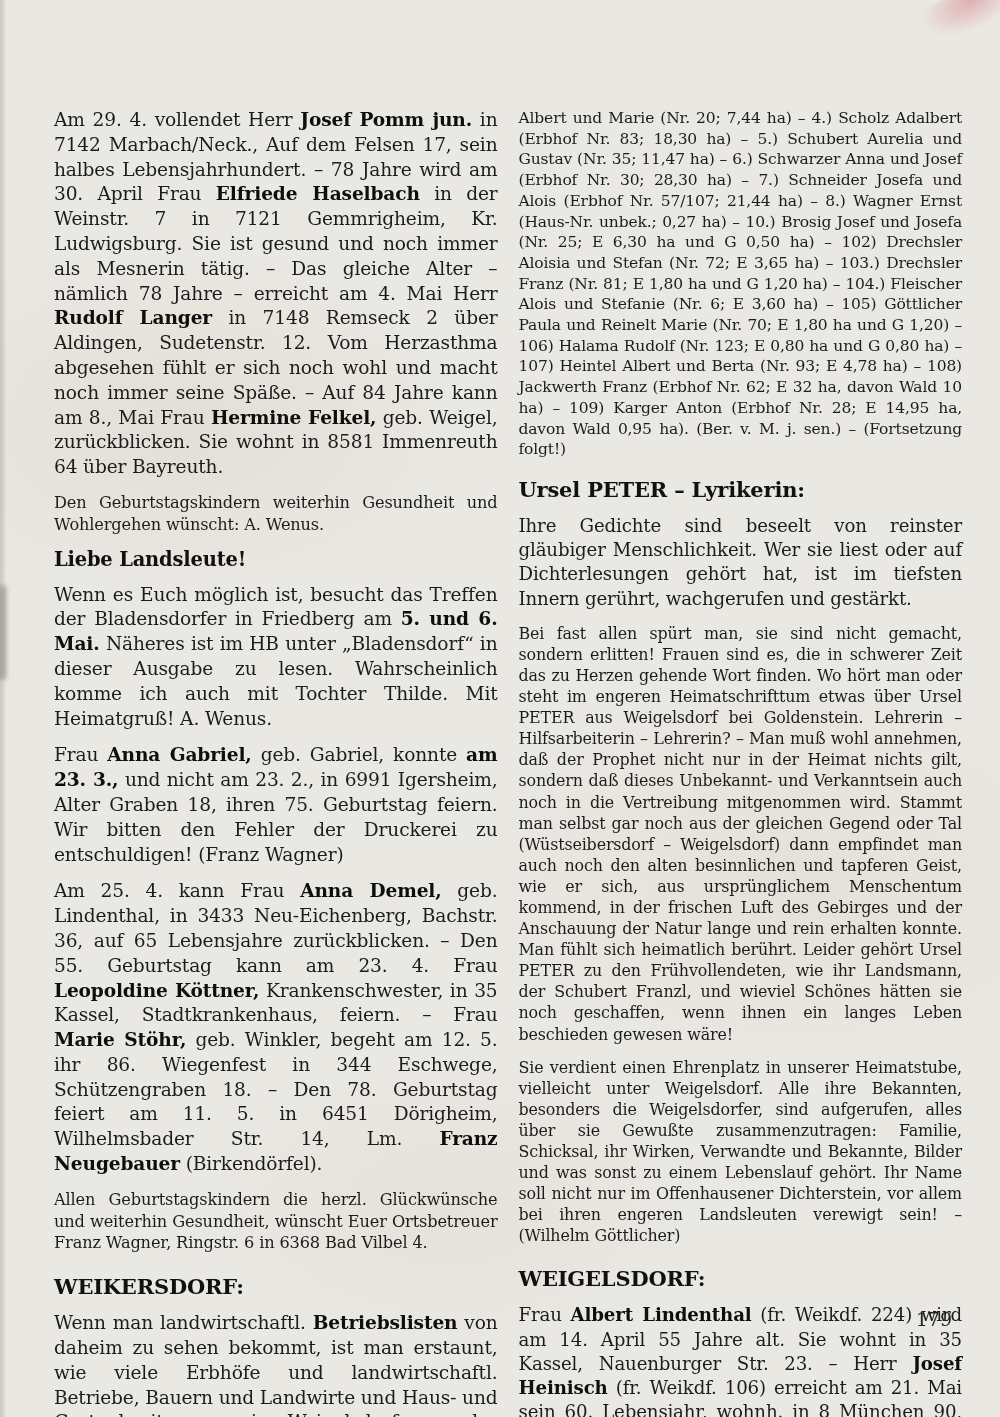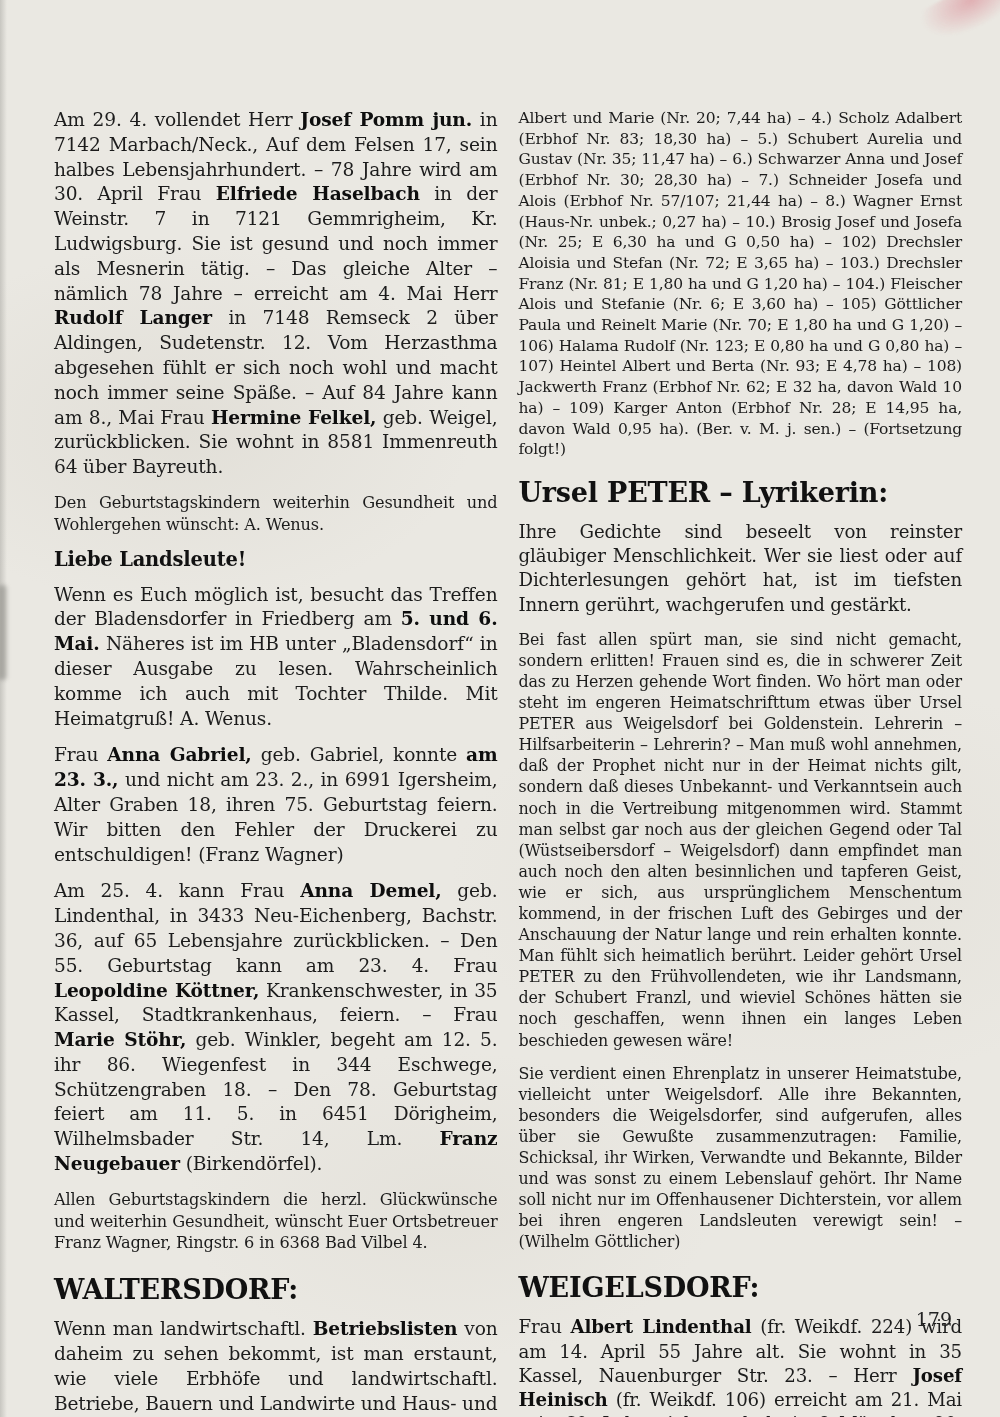--- a/index.html
+++ b/index.html
@@ -64,21 +64,21 @@
     letter-spacing: -0.15px;
     hyphens: auto;
     -webkit-hyphens: auto;
   }
   b { color: #0e0e0e; }
   h2, h3 {
     margin: 0;
     color: #111;
     letter-spacing: -0.2px;
   }
-  h2 { font-size: 27px; margin: 20px 0 9px 0; }
+  h2 { font-size: 21px; margin: 20px 0 9px 0; }
   h3 { font-size: 19.5px; margin: 12px 0 4px 0; }
   .col-left .lg { font-size: 18.6px; line-height: 24.8px; }
   .col-left .sm { font-size: 16.2px; line-height: 21.8px; }
   .col-right .lg { font-size: 18.2px; line-height: 24.2px; }
   .col-right .md { font-size: 15.9px; line-height: 21.1px; }
   .col-right .sm { font-size: 15.5px; line-height: 20.7px; }
   .col-right h2.first { margin-top: 17px; }
   .page-number {
     position: absolute;
     top: 1308px;
@@ -99,21 +99,21 @@
   <div class="cols">
 
     <div class="col col-left">
       <p class="lg">Am 29. 4. vollendet Herr <b>Josef Pomm jun.</b> in 7142 Marbach/Neck., Auf dem Felsen 17, sein halbes Lebensjahrhundert. – 78 Jahre wird am 30. April Frau <b>Elfriede Haselbach</b> in der Weinstr. 7 in 7121 Gemmrigheim, Kr. Ludwigsburg. Sie ist gesund und noch immer als Mesnerin tätig. – Das gleiche Alter – nämlich 78 Jahre – erreicht am 4. Mai Herr <b>Rudolf Langer</b> in 7148 Remseck 2 über Aldingen, Sudetenstr. 12. Vom Herzasthma abgesehen fühlt er sich noch wohl und macht noch immer seine Späße. – Auf 84 Jahre kann am 8., Mai Frau <b>Hermine Felkel,</b> geb. Weigel, zurückblicken. Sie wohnt in 8581 Immenreuth 64 über Bayreuth.</p>
       <p class="sm">Den Geburtstagskindern weiterhin Gesundheit und Wohlergehen wünscht: A. Wenus.</p>
       <h3>Liebe Landsleute!</h3>
       <p class="lg">Wenn es Euch möglich ist, besucht das Treffen der Bladensdorfer in Friedberg am <b>5. und 6. Mai.</b> Näheres ist im HB unter „Bladensdorf“ in dieser Ausgabe zu lesen. Wahrscheinlich komme ich auch mit Tochter Thilde. Mit Heimatgruß! A. Wenus.</p>
       <p class="lg">Frau <b>Anna Gabriel,</b> geb. Gabriel, konnte <b>am 23. 3.,</b> und nicht am 23. 2., in 6991 Igersheim, Alter Graben 18, ihren 75. Geburtstag feiern. Wir bitten den Fehler der Druckerei zu entschuldigen! (Franz Wagner)</p>
       <p class="lg">Am 25. 4. kann Frau <b>Anna Demel,</b> geb. Lindenthal, in 3433 Neu-Eichenberg, Bachstr. 36, auf 65 Lebensjahre zurückblicken. – Den 55. Geburtstag kann am 23. 4. Frau <b>Leopoldine Köttner,</b> Krankenschwester, in 35 Kassel, Stadtkrankenhaus, feiern. – Frau <b>Marie Stöhr,</b> geb. Winkler, begeht am 12. 5. ihr 86. Wiegenfest in 344 Eschwege, Schützengraben 18. – Den 78. Geburtstag feiert am 11. 5. in 6451 Dörigheim, Wilhelmsbader Str. 14, Lm. <b>Franz Neugebauer</b> (Birkendörfel).</p>
       <p class="sm">Allen Geburtstagskindern die herzl. Glückwünsche und weiterhin Gesundheit, wünscht Euer Ortsbetreuer Franz Wagner, Ringstr. 6 in 6368 Bad Vilbel 4.</p>
-      <h2>WALTERSDORF:</h2>
+      <h2>WEIKERSDORF:</h2>
       <p class="lg">Wenn man landwirtschaftl. <b>Betriebslisten</b> von daheim zu sehen bekommt, ist man erstaunt, wie viele Erbhöfe und landwirtschaftl. Betriebe, Bauern und Landwirte und Haus- und Gartenbesitzer es in Weigelsdorf vor der Vertreibung gab. Nachstehend der 1. Teil aus dieser Liste:</p>
 
     </div>
 
     <div class="col col-right">
       <p class="sm">Albert und Marie (Nr. 20; 7,44 ha) – 4.) Scholz Adalbert (Erbhof Nr. 83; 18,30 ha) – 5.) Schubert Aurelia und Gustav (Nr. 35; 11,47 ha) – 6.) Schwarzer Anna und Josef (Erbhof Nr. 30; 28,30 ha) – 7.) Schneider Josefa und Alois (Erbhof Nr. 57/107; 21,44 ha) – 8.) Wagner Ernst (Haus-Nr. unbek.; 0,27 ha) – 10.) Brosig Josef und Josefa (Nr. 25; E 6,30 ha und G 0,50 ha) – 102) Drechsler Aloisia und Stefan (Nr. 72; E 3,65 ha) – 103.) Drechsler Franz (Nr. 81; E 1,80 ha und G 1,20 ha) – 104.) Fleischer Alois und Stefanie (Nr. 6; E 3,60 ha) – 105) Göttlicher Paula und Reinelt Marie (Nr. 70; E 1,80 ha und G 1,20) – 106) Halama Rudolf (Nr. 123; E 0,80 ha und G 0,80 ha) – 107) Heintel Albert und Berta (Nr. 93; E 4,78 ha) – 108) Jackwerth Franz (Erbhof Nr. 62; E 32 ha, davon Wald 10 ha) – 109) Karger Anton (Erbhof Nr. 28; E 14,95 ha, davon Wald 0,95 ha). (Ber. v. M. j. sen.) – (Fortsetzung folgt!)</p>
       <h2 class="first">Ursel PETER – Lyrikerin:</h2>
       <p class="lg">Ihre Gedichte sind beseelt von reinster gläubiger Menschlichkeit. Wer sie liest oder auf Dichterlesungen gehört hat, ist im tiefsten Innern gerührt, wachgerufen und gestärkt.</p>
       <p class="md">Bei fast allen spürt man, sie sind nicht gemacht, sondern erlitten! Frauen sind es, die in schwerer Zeit das zu Herzen gehende Wort finden. Wo hört man oder steht im engeren Heimatschrifttum etwas über Ursel PETER aus Weigelsdorf bei Goldenstein. Lehrerin – Hilfsarbeiterin – Lehrerin? – Man muß wohl annehmen, daß der Prophet nicht nur in der Heimat nichts gilt, sondern daß dieses Unbekannt- und Verkanntsein auch noch in die Vertreibung mitgenommen wird. Stammt man selbst gar noch aus der gleichen Gegend oder Tal (Wüstseibersdorf – Weigelsdorf) dann empfindet man auch noch den alten besinnlichen und tapferen Geist, wie er sich, aus ursprünglichem Menschentum kommend, in der frischen Luft des Gebirges und der Anschauung der Natur lange und rein erhalten konnte. Man fühlt sich heimatlich berührt. Leider gehört Ursel PETER zu den Frühvollendeten, wie ihr Landsmann, der Schubert Franzl, und wieviel Schönes hätten sie noch geschaffen, wenn ihnen ein langes Leben beschieden gewesen wäre!</p>
       <p class="md">Sie verdient einen Ehrenplatz in unserer Heimatstube, vielleicht unter Weigelsdorf. Alle ihre Bekannten, besonders die Weigelsdorfer, sind aufgerufen, alles über sie Gewußte zusammenzutragen: Familie, Schicksal, ihr Wirken, Verwandte und Bekannte, Bilder und was sonst zu einem Lebenslauf gehört. Ihr Name soll nicht nur im Offenhausener Dichterstein, vor allem bei ihren engeren Landsleuten verewigt sein! – (Wilhelm Göttlicher)</p>

